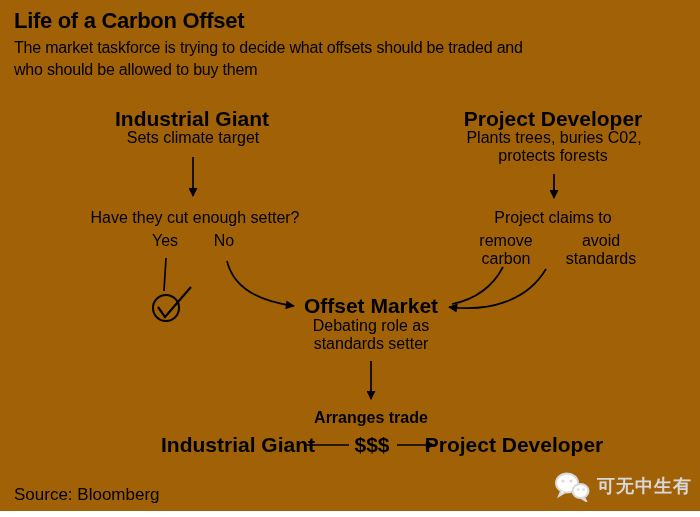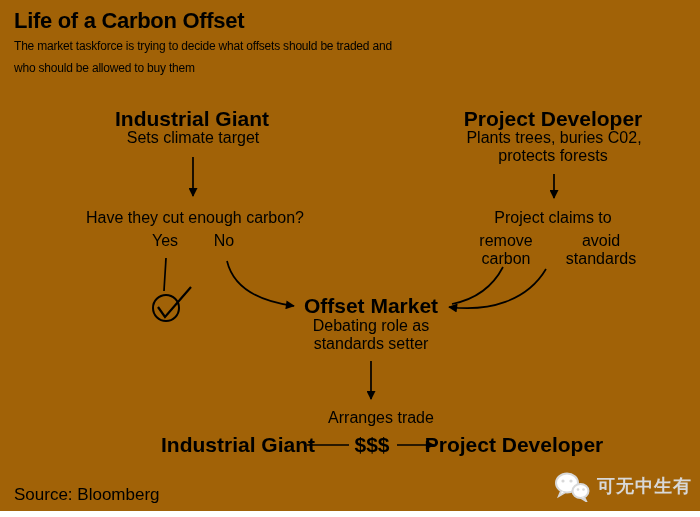--- a/index.html
+++ b/index.html
@@ -9,21 +9,21 @@
     background:#a16207;
     font-family:"Liberation Sans","DejaVu Sans",sans-serif;
     color:#000;
     overflow:hidden;
   }
   .abs { position:absolute; }
   .ctr { transform:translateX(-50%); white-space:nowrap; text-align:center; }
   .title {
     font-size:22px; font-weight:bold; letter-spacing:-0.3px;
   }
-  .subtitle { font-size:12px; letter-spacing:-0.2px; }
+  .subtitle { font-size:16px; letter-spacing:-0.2px; }
   .t  { font-size:16px; line-height:18px; }
   .tb { font-size:21px; line-height:18px; font-weight:bold; }
   .src { font-size:17px; }
   .watermark {
     position:absolute; right:8px; top:470px;
     display:flex; align-items:center; gap:6px;
     color:#d8d8d8;
   }
   .watermark .wm-text {
     font-size:18px; letter-spacing:1px; font-weight:bold;
@@ -74,35 +74,35 @@
   <div class="abs subtitle" style="left:14px; top:39px;">The market taskforce is trying to decide what offsets should be traded and</div>
   <div class="abs subtitle" style="left:14px; top:61px;">who should be allowed to buy them</div>
 
   <div class="abs tb ctr" style="left:192px; top:110px;">Industrial Giant</div>
   <div class="abs t ctr" style="left:193px; top:129px;">Sets climate target</div>
 
   <div class="abs tb ctr" style="left:553px; top:110px;">Project Developer</div>
   <div class="abs t ctr" style="left:554px; top:129px;">Plants trees, buries C02,</div>
   <div class="abs t ctr" style="left:553px; top:147px;">protects forests</div>
 
-  <div class="abs t ctr" style="left:195px; top:209px;">Have they cut enough carbon?</div>
+  <div class="abs t ctr" style="left:195px; top:209px;">Have they cut enough setter?</div>
   <div class="abs t ctr" style="left:165px; top:232px;">Yes</div>
   <div class="abs t ctr" style="left:224px; top:232px;">No</div>
 
   <div class="abs t ctr" style="left:553px; top:209px;">Project claims to</div>
   <div class="abs t ctr" style="left:506px; top:232px;">remove</div>
   <div class="abs t ctr" style="left:506px; top:250px;">carbon</div>
   <div class="abs t ctr" style="left:601px; top:232px;">avoid</div>
   <div class="abs t ctr" style="left:601px; top:250px;">standards</div>
 
   <div class="abs tb ctr" style="left:371px; top:297px;">Offset Market</div>
   <div class="abs t ctr" style="left:371px; top:317px;">Debating role as</div>
   <div class="abs t ctr" style="left:371px; top:335px;">standards setter</div>
 
-  <div class="abs t ctr" style="left:381px; top:409px;">Arranges trade</div>
+  <div class="abs t ctr" style="left:371px; top:409px;font-weight:bold;">Arranges trade</div>
   <div class="abs tb ctr" style="left:238px; top:436px;">Industrial Giant</div>
   <div class="abs tb ctr" style="left:372px; top:436px;">$$$</div>
   <div class="abs tb ctr" style="left:514px; top:436px;">Project Developer</div>
 
   <div class="abs src" style="left:14px; top:485px;">Source: Bloomberg</div>
 
   <div class="watermark">
     <svg width="38" height="32" viewBox="0 0 38 32" aria-hidden="true">
       <g stroke="#d8d8d8" stroke-width="2" fill="#ffffff">
         <ellipse cx="14" cy="13" rx="11" ry="9.5"></ellipse>

